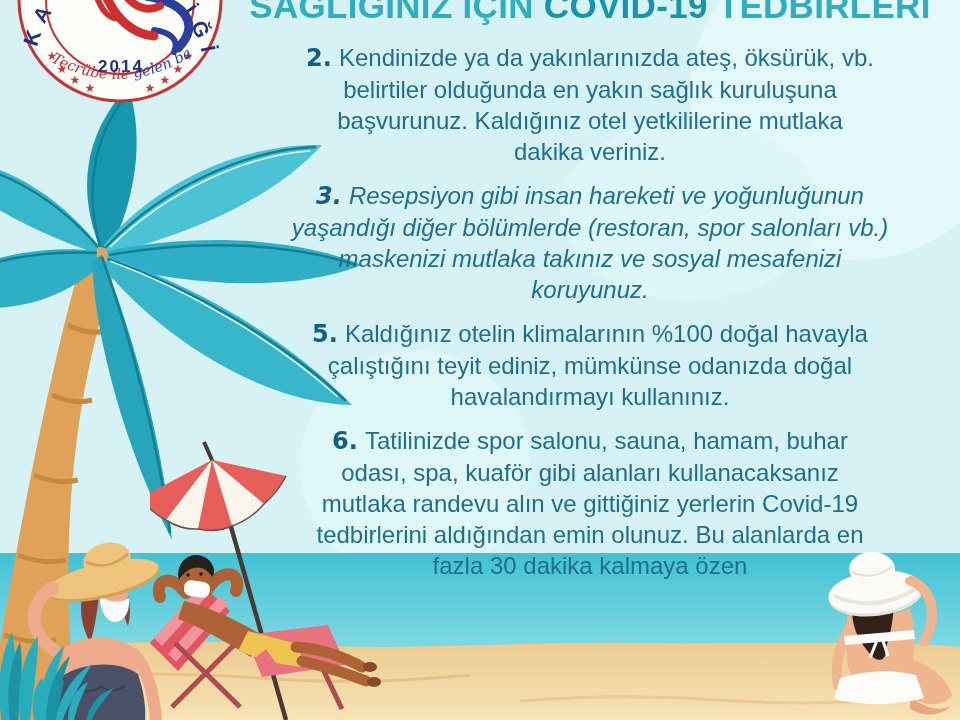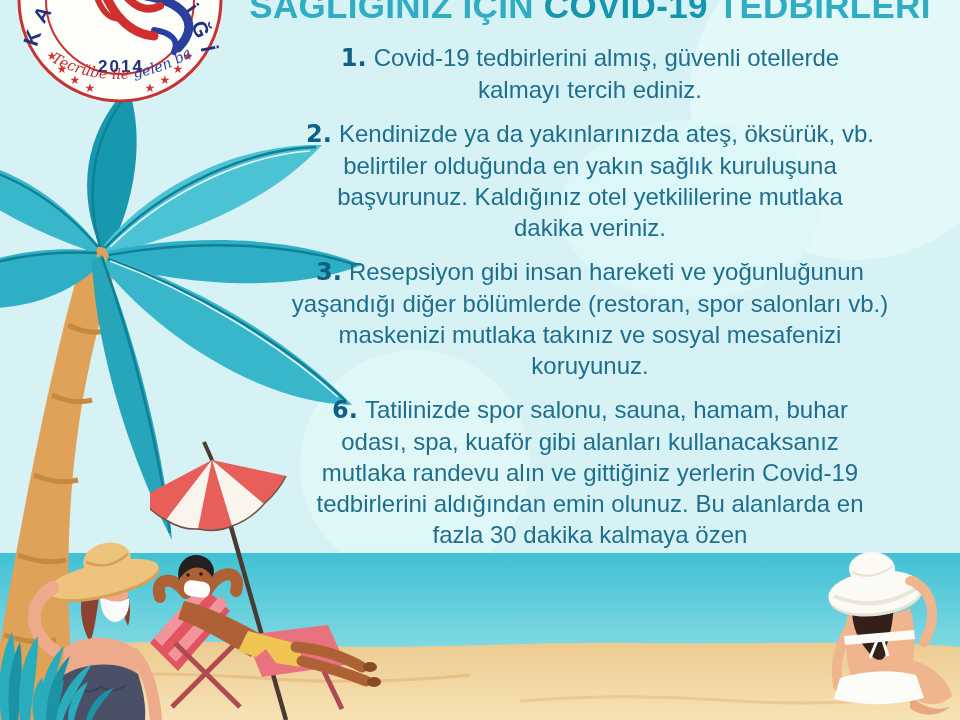--- a/index.html
+++ b/index.html
@@ -26,21 +26,21 @@
     text-align:center;font-size:35px;line-height:44px;letter-spacing:.3px;
     color:#2fadc2;font-weight:600;white-space:nowrap;
   }
   .title .hl{font-weight:800;color:#1695af;}
   .items{
     position:absolute;left:255px;top:42px;width:670px;z-index:10;
     display:flex;flex-direction:column;gap:13px;
     text-align:center;font-size:24px;line-height:31px;color:#1e6e8e;
   }
   .item{margin:0 auto;}
-  .w580{max-width:580px;} .w610{max-width:610px;}
+  .w580{max-width:580px;} .w610{max-width:610px;font-style:italic;}
   .num{
     font-family:"DejaVu Sans",sans-serif;font-weight:bold;color:#0f5f87;
     margin-right:7px;
   }
 </style>
 </head>
 <body>
 
 <div class="poster">
 
@@ -238,19 +238,19 @@
       <textPath href="#mottoArc" startOffset="2%">
         <tspan fill="#c03030">Tecrübe ile </tspan>
         <tspan fill="#2b3f9e">gelen başarı...</tspan>
       </textPath>
     </text>
   </svg>
 
   <div class="title"><span>SAĞLIĞINIZ İÇİN </span><span class="hl">COVID-19</span><span> TEDBİRLERİ</span></div>
 
   <div class="items">
-    <div class="item w580"><span class="num">1.</span><span>Covid-19 tedbirlerini almış, güvenli otellerde kalmayı tercih ediniz.</span></div>
     <div class="item w580"><span class="num">2.</span><span>Kendinizde ya da yakınlarınızda ateş, öksürük, vb. belirtiler olduğunda en yakın sağlık kuruluşuna başvurunuz. Kaldığınız otel yetkililerine mutlaka dakika veriniz.</span></div>
     <div class="item w610"><span class="num">3.</span><span>Resepsiyon gibi insan hareketi ve yoğunluğunun yaşandığı diğer bölümlerde (restoran, spor salonları vb.) maskenizi mutlaka takınız ve sosyal mesafenizi koruyunuz.</span></div>
+    <div class="item w580"><span class="num">5.</span><span>Kaldığınız otelin klimalarının %100 doğal havayla çalıştığını teyit ediniz, mümkünse odanızda doğal havalandırmayı kullanınız.</span></div>
     <div class="item w580"><span class="num">6.</span><span>Tatilinizde spor salonu, sauna, hamam, buhar odası, spa, kuaför gibi alanları kullanacaksanız mutlaka randevu alın ve gittiğiniz yerlerin Covid-19 tedbirlerini aldığından emin olunuz. Bu alanlarda en fazla 30 dakika kalmaya özen</span></div>
   </div>
 
 </div>
 
 </body></html>

